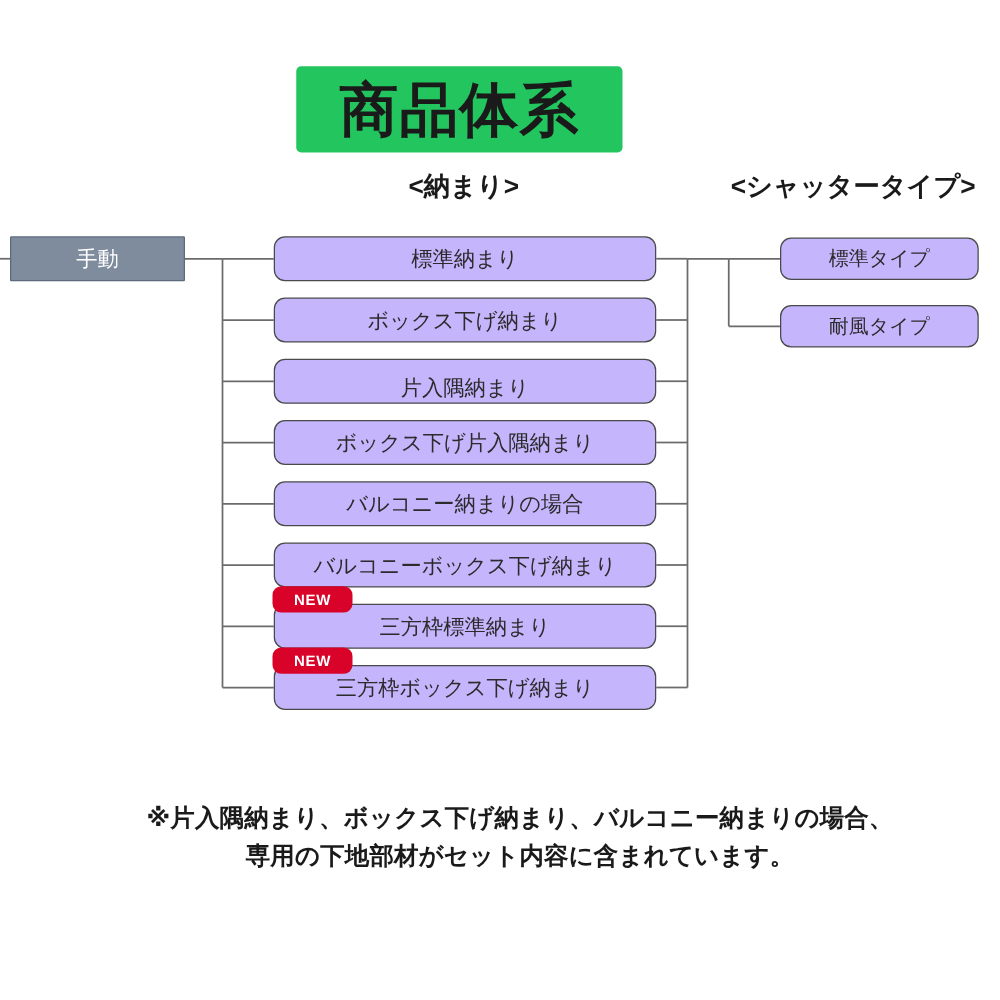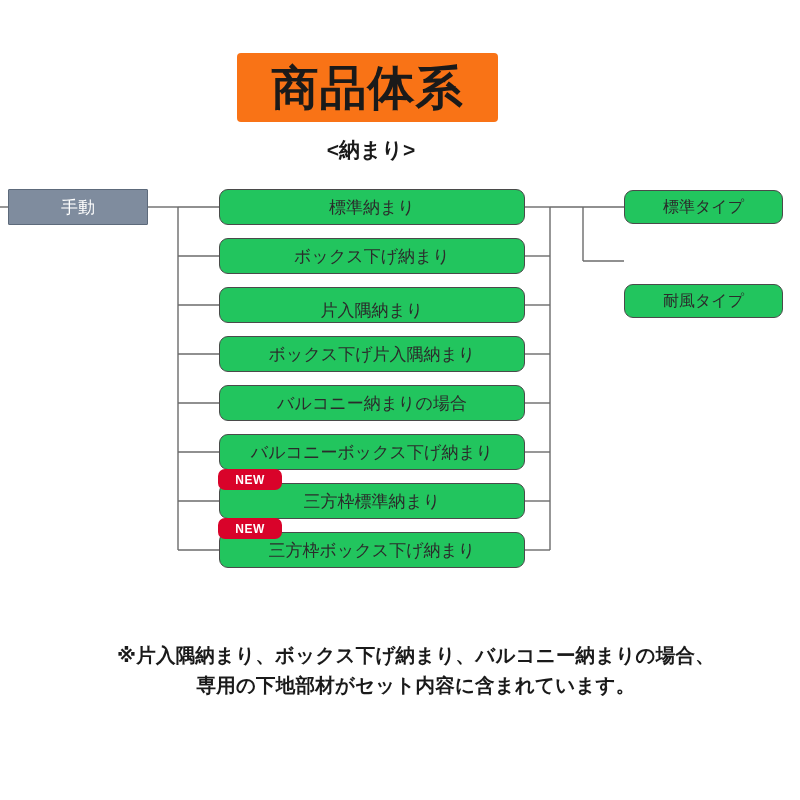--- a/index.html
+++ b/index.html
@@ -20,21 +20,21 @@
     overflow: hidden;
   }
 
   
   .title-box {
     position: absolute;
     left: 237px;
     top: 53px;
     width: 261px;
     height: 69px;
-    background: #f97316;
+    background: #22c55e;
     border-radius: 4px;
     display: flex;
     align-items: center;
     justify-content: center;
   }
   .title-box .title-text {
     font-size: 47px;
     font-weight: bold;
     letter-spacing: 1px;
     color: #1a1a1a;
@@ -70,21 +70,21 @@
     width: 800px;
     height: 800px;
   }
 
   
   .node {
     position: absolute;
     box-sizing: border-box;
     border: 1px solid #4a4a4a;
     border-radius: 9px;
-    background: #22c55e;
+    background: #c4b5fd;
     display: flex;
     align-items: center;
     justify-content: center;
     font-size: 17px;
     color: #2b2b2b;
     white-space: nowrap;
     z-index: 3;
   }
 
   .node.root {
@@ -151,20 +151,21 @@
 </head>
 <body>
 
 <div id="stage">
 
   <div class="title-box">
     <div class="title-text">商品体系</div>
   </div>
 
   <div class="col-heading" id="heading-osamari">&lt;納まり&gt;</div>
+  <div class="col-heading" id="heading-shutter">&lt;シャッタータイプ&gt;</div>
 
   <svg id="wires" viewBox="0 0 800 800" xmlns="http://www.w3.org/2000/svg">
     <g id="wire-group" fill="none" stroke="#6b6b6b" stroke-width="1.4">
         <line x1="0" y1="207" x2="8" y2="207"></line>
         <line x1="148" y1="207" x2="178" y2="207"></line>
         <line x1="178" y1="207" x2="178" y2="550"></line>
         <line x1="178" y1="207" x2="219" y2="207"></line>
         <line x1="178" y1="256" x2="219" y2="256"></line>
         <line x1="178" y1="305" x2="219" y2="305"></line>
         <line x1="178" y1="354" x2="219" y2="354"></line>
@@ -215,21 +216,21 @@
         <span>三方枠標準納まり</span>
       </div>
       <div class="new-badge" style="top: 469px;">NEW</div>
       <div class="node osamari" style="top: 532px;">
         <span>三方枠ボックス下げ納まり</span>
       </div>
       <div class="new-badge" style="top: 518px;">NEW</div>
       <div class="node shutter" style="top: 190px;">
         <span>標準タイプ</span>
       </div>
-      <div class="node shutter" style="top: 244px; margin-top: 40px;">
+      <div class="node shutter" style="top: 244px;">
         <span>耐風タイプ</span>
       </div>
     </div>
 
   <div class="footnote">
     <span>※片入隅納まり、ボックス下げ納まり、バルコニー納まりの場合、</span>
     <span>専用の下地部材がセット内容に含まれています。</span>
   </div>
 
 </div>

